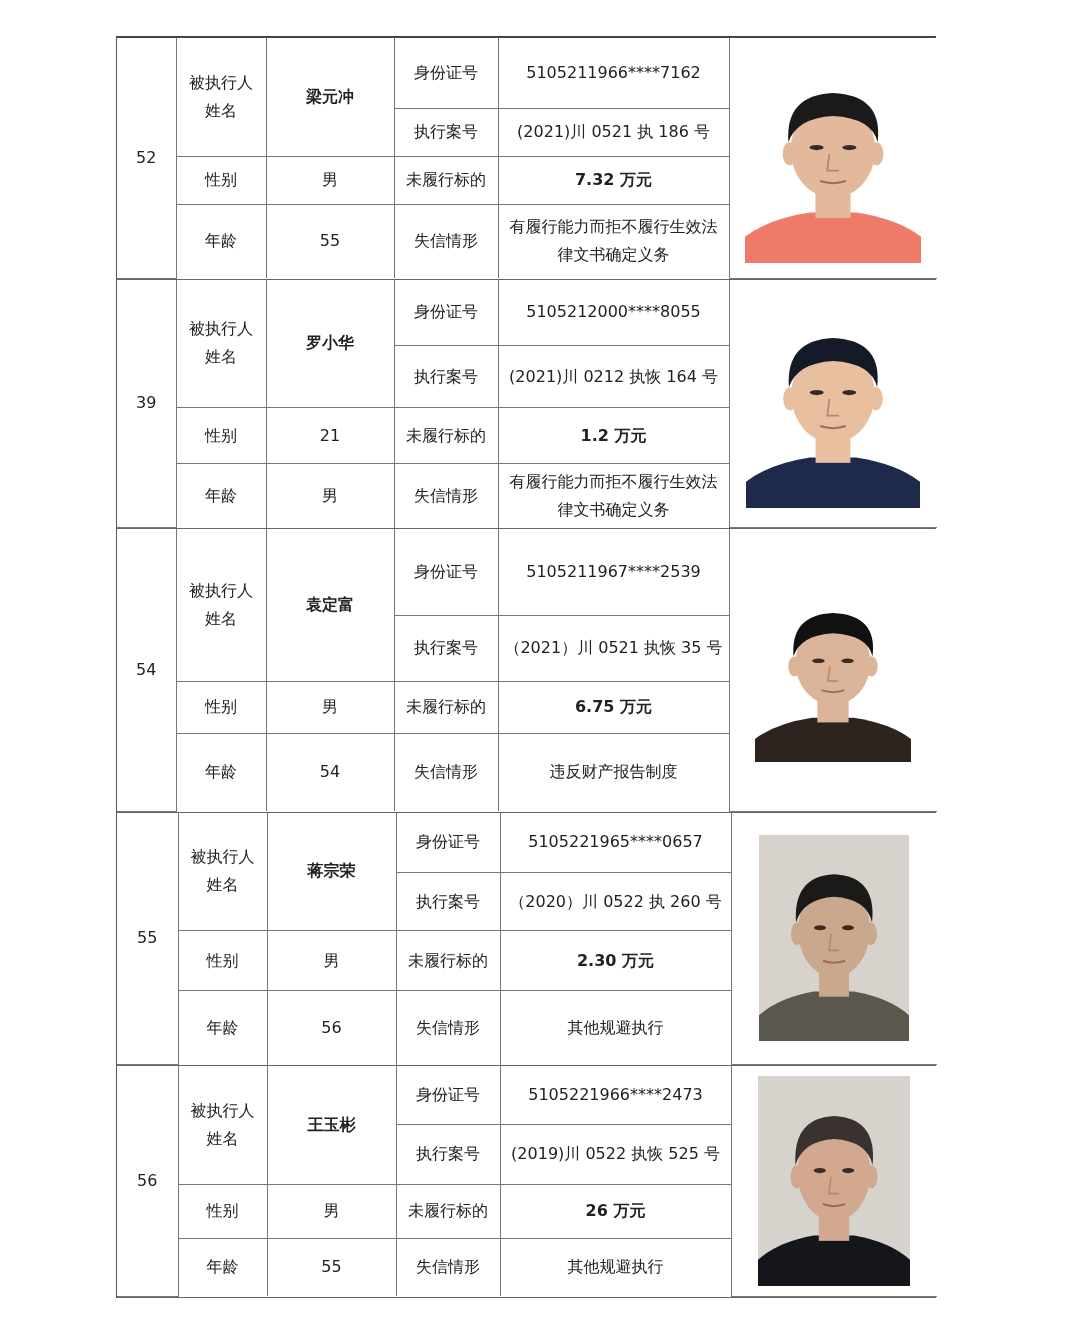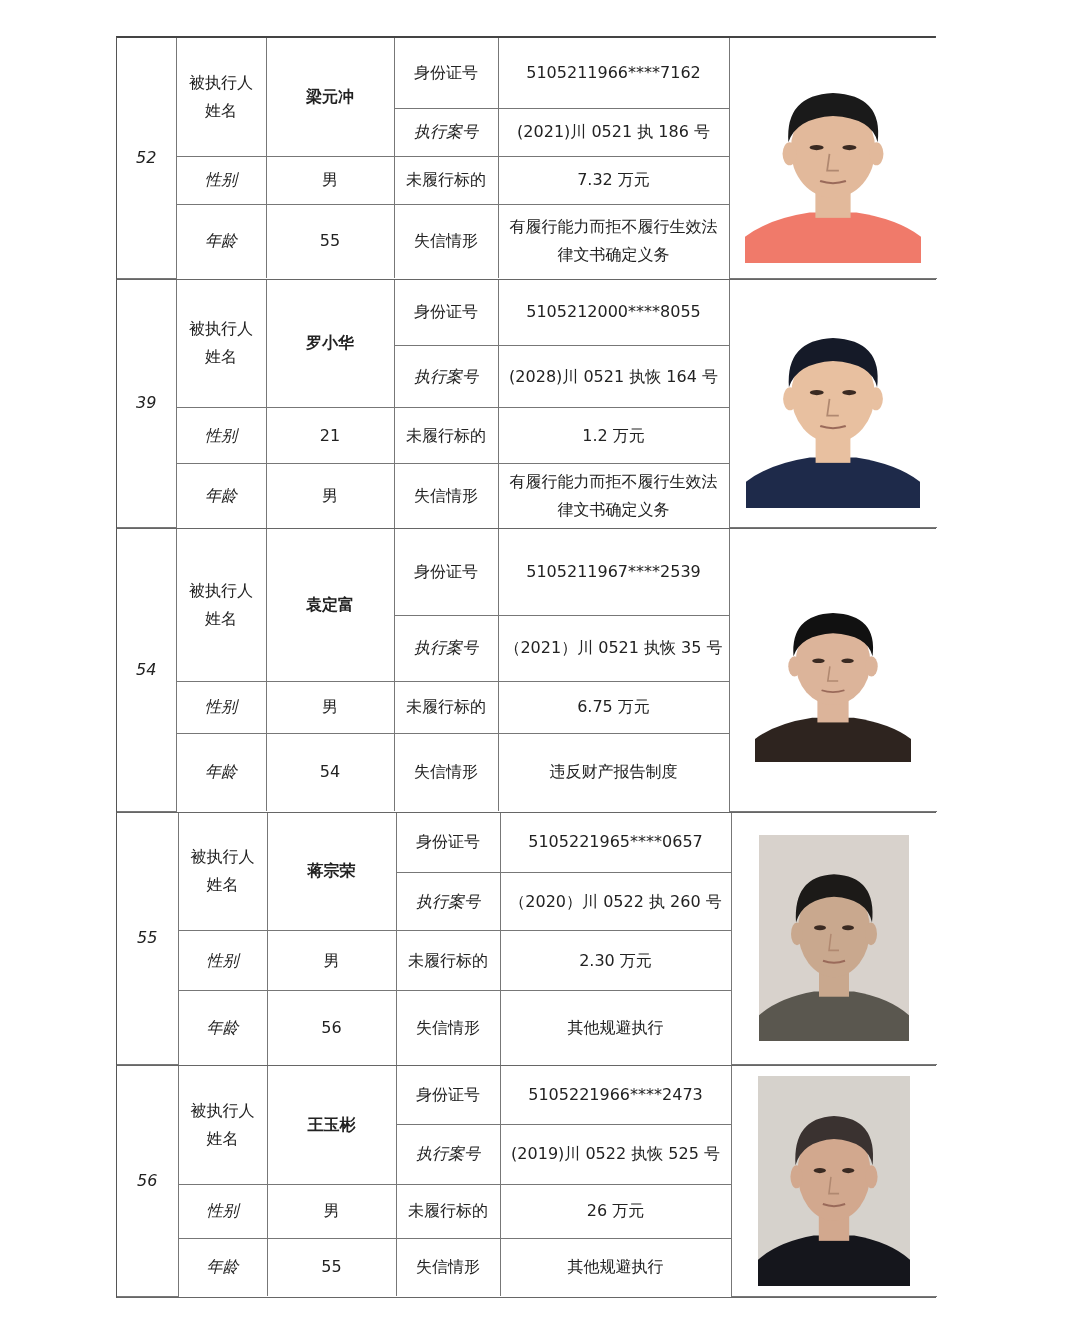--- a/index.html
+++ b/index.html
@@ -7,25 +7,25 @@
          font-family: "DejaVu Sans", "Liberation Sans", sans-serif; color: #222; }
   .sheet { position: absolute; left: 116px; top: 36px; width: 820px; }
   .block { position: relative; border-left: 1.5px solid #555; border-right: 1.5px solid #555; }
   .block.first { border-top: 2px solid #444; }
   .block { border-bottom: 1.5px solid #666; }
   table.rec { border-collapse: collapse; width: 100%; table-layout: fixed; }
   table.rec td { border: 1px solid #777; text-align: center; vertical-align: middle;
                  font-size: 16px; line-height: 28px; padding: 0 4px; }
   table.rec tr:first-child td { border-top: none; }
   table.rec tr:last-child td { border-bottom: none; }
-  table.rec td:first-child { border-left: none; font-style: italic; }
+  table.rec td:first-child { border-left: none; }
   table.rec td:last-child { border-right: none; }
   .num { font-size: 17px; margin-top: 44px; }
   .name { font-weight: bold; font-size: 16px; }
-  .amount { font-weight: normal; font-size: 16px; }
+  .amount { font-weight: bold; font-size: 16px; }
   .photo-cell { padding: 0 !important; background: #fff; }
   .photo { margin: 0 auto; position: relative; overflow: hidden; }
   .photo svg { display: block; width: 100%; height: 100%; }
 </style>
 </head>
 <body>
 
 <div class="sheet" id="sheet">
   <div class="block first">
     <table class="rec">
@@ -114,21 +114,21 @@
     <ellipse cx="61" cy="90" rx="6" ry="2.5" fill="#3a2a22"></ellipse>
     <ellipse cx="89" cy="90" rx="6" ry="2.5" fill="#3a2a22"></ellipse>
     <path d="M72 96 L70 112 L80 112" stroke="#b08870" stroke-width="1.5" fill="none"></path>
     <path d="M64 122 Q75 126 86 122" stroke="#9a6a5a" stroke-width="2" fill="none"></path>
   </svg>
               </div>
         </td>
       </tr>
       <tr class="r2" style="height: 62px;">
         <td>执行案号</td>
-        <td>(2028)川 0521 执恢 164 号</td>
+        <td>(2021)川 0212 执恢 164 号</td>
       </tr>
       <tr class="r3" style="height: 56px;">
         <td>性别</td>
         <td>21</td>
         <td>未履行标的</td>
         <td class="amount">1.2 万元</td>
       </tr>
       <tr class="r4" style="height: 64px;">
         <td>年龄</td>
         <td>男</td>

